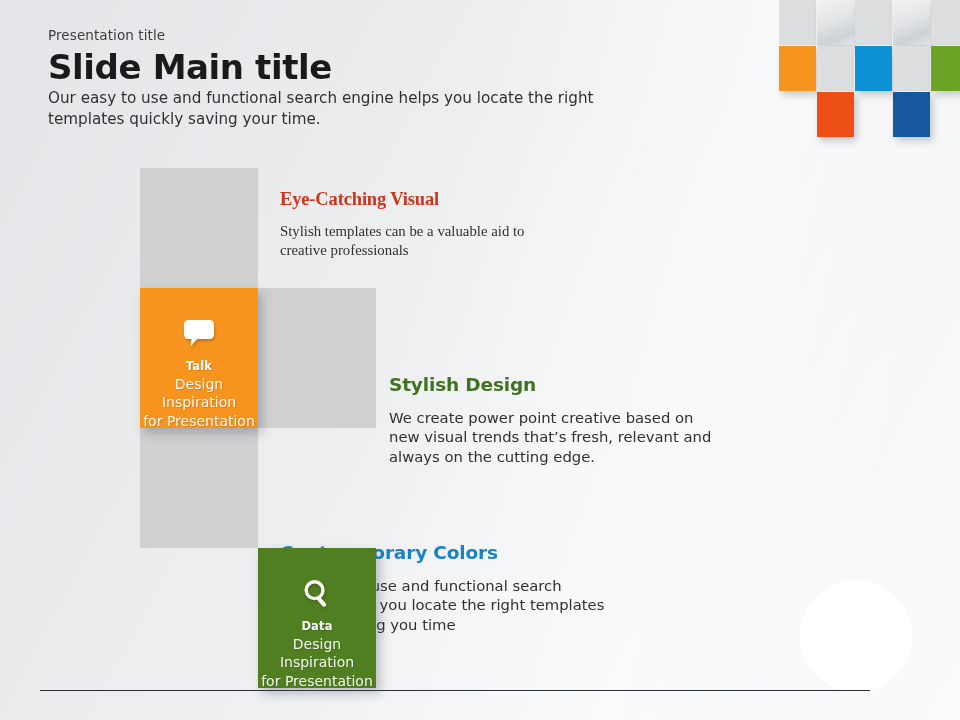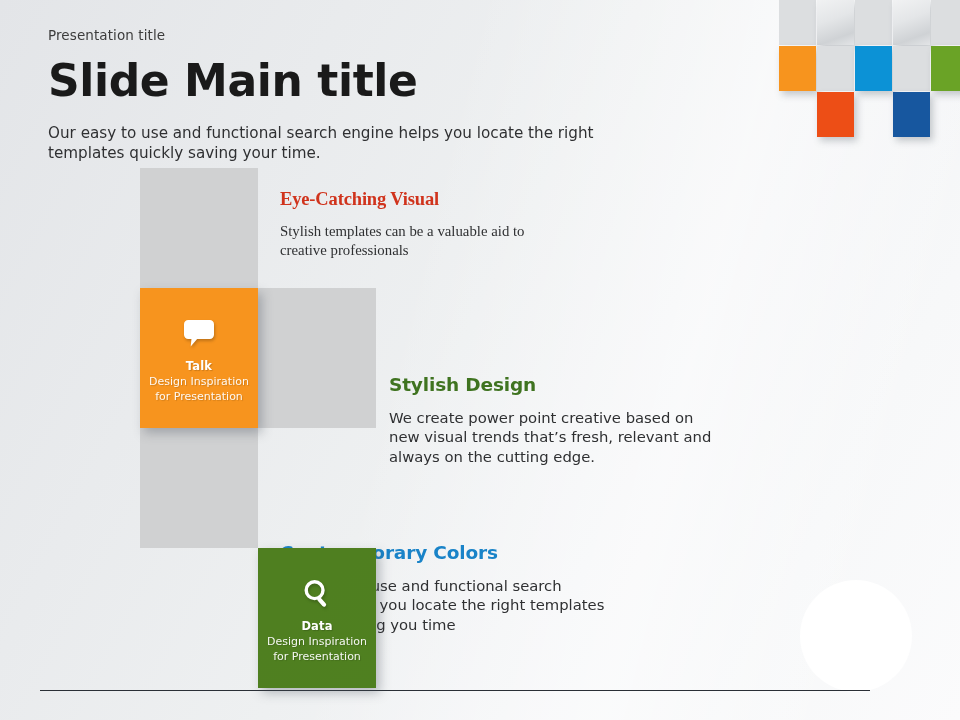--- a/index.html
+++ b/index.html
@@ -48,30 +48,30 @@
   .header { position: absolute; left: 48px; top: 27px; width: 620px; }
 
   .pres-title {
     font-size: 13.5px;
     color: #3c3c3c;
     letter-spacing: .1px;
     line-height: 1.2;
   }
 
   .main-title {
-    font-size: 44px;
+    font-size: 34px;
     font-weight: bold;
     color: #1a1a1a;
     letter-spacing: -0.4px;
     line-height: 1.18;
-    margin-top: 12px;
+    margin-top: 4px;
   }
 
   .subtitle {
-    margin-top: 16px;
+    margin-top: 1px;
     font-size: 15.2px;
     color: #2f3032;
     line-height: 1.33;
     max-width: 565px;
   }
 
   
   .mosaic { position: absolute; left: 779px; top: 0px; width: 185px; height: 140px; }
   .tile {
     position: absolute;
@@ -142,21 +142,21 @@
     font-size: 11.5px;
     font-weight: bold;
     letter-spacing: .15px;
     text-shadow: 1px 1px 1px rgba(0,0,0,.18);
   }
 
   .card-sub {
     position: absolute;
     left: 0; right: 0;
     top: 87px;
-    font-size: 11px;
+    font-size: 14px;
     line-height: 1.32;
     color: rgba(255,255,255,.94);
     text-shadow: 1px 1px 1px rgba(0,0,0,.15);
   }
 
   
   .block { position: absolute; }
 
   .block h3 {
     font-size: 18.5px;

